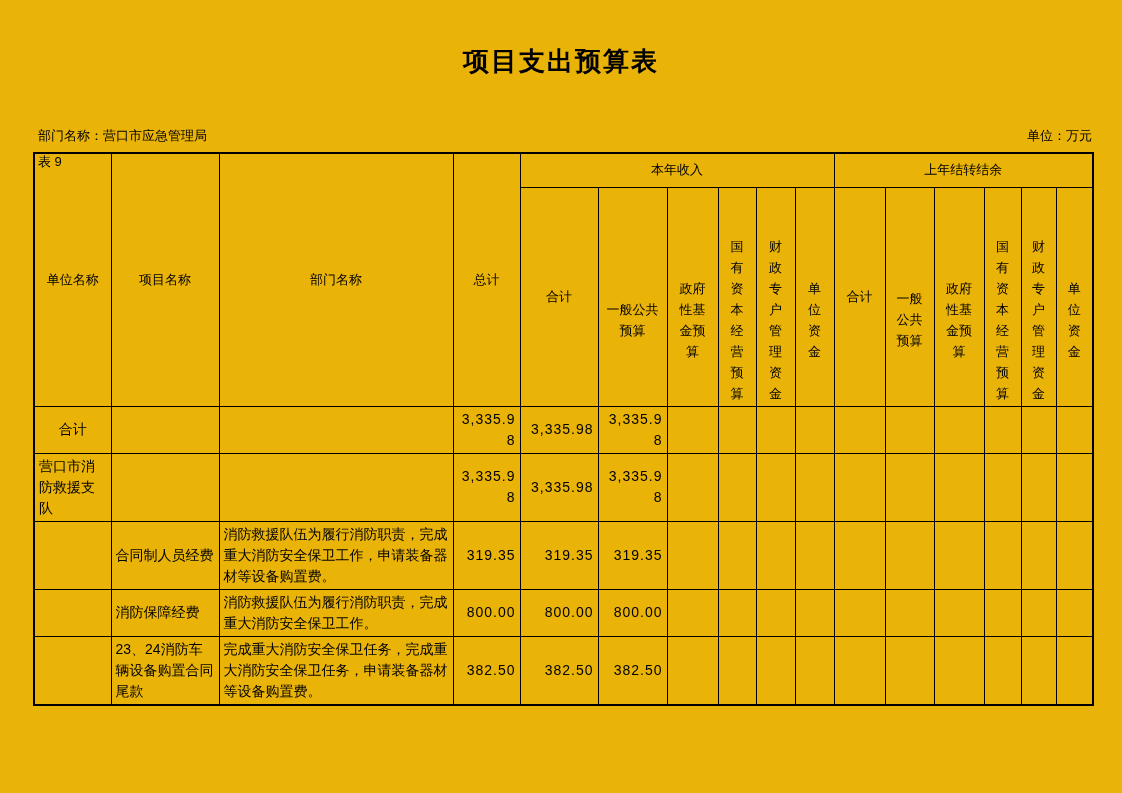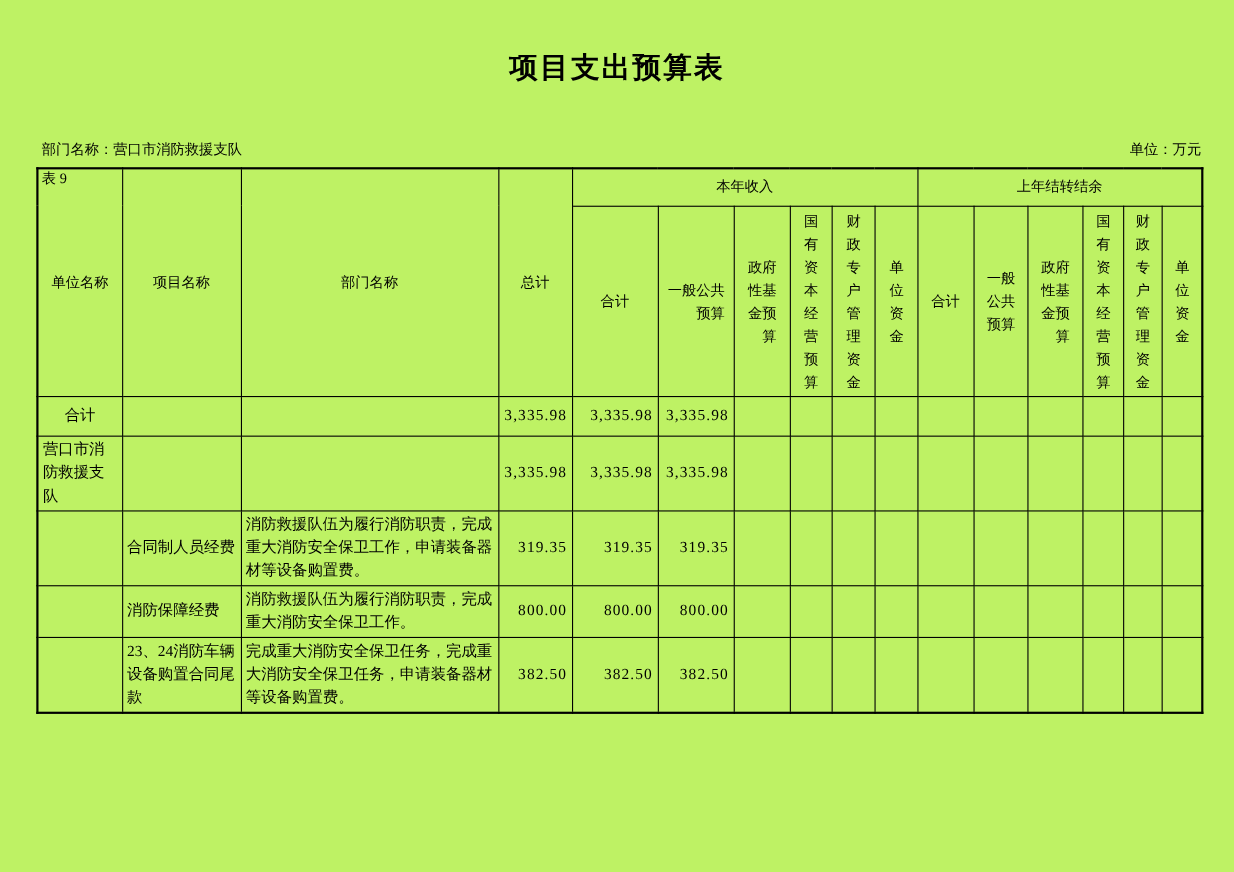--- a/index.html
+++ b/index.html
@@ -1,20 +1,20 @@
 <!DOCTYPE html>
 <html><head>
 <meta charset="utf-8">
 <style>
   html,body{margin:0;padding:0;background:#888;}
   .page{
     position:relative;
     width:1122px;height:793px;
-    background:#bef264;
-    font-family:Liberation Serif, serif;
+    background:#eab308;
+    font-family:Liberation Sans, sans-serif;
     color:#000;
     overflow:hidden;
   }
   .doc-title{
     position:absolute;top:44px;left:0;right:0;
     text-align:center;
     font-size:26px;font-weight:bold;
     letter-spacing:2px;
   }
   .meta{position:absolute;font-size:13px;}
@@ -40,39 +40,39 @@
   tr.hr1{height:34px;}
   tr.hr2{height:172px;}
   tr.r0{height:36px;}
   tr.r1{height:63px;padding-left:21px;}
   tr.r2{height:64px;}
   tr.r3{height:41px;}
   tr.r4{height:65px;}
   th.hdr{text-align:center;line-height:20px;margin-top:16px;}
   th.grp{text-align:center;}
   th.sub{text-align:center;line-height:21px;padding:2px 1px;}
-  .hw{display:inline-block;text-align:right;vertical-align:middle;}
+  .hw{display:inline-block;text-align:center;vertical-align:middle;margin-top:46px;}
   .w1{width:14px;}
   .w2{width:27px;}
   .w4{width:53px;}
   td{font-size:14px;line-height:21px;}
   td.cc{text-align:center;}
   td.lt{text-align:left;padding:2px 7px;}
   td.ct{text-align:left;padding:2px 4px;}
   td.num{text-align:right;padding-right:8px;letter-spacing:1px;font-size:14px;}
 </style>
 </head>
 <body>
 
 <div class="page">
 
   <div class="doc-title">项目支出预算表</div>
 
   <div class="meta meta-tableno">表 9</div>
-  <div class="meta meta-dept">部门名称：营口市消防救援支队</div>
+  <div class="meta meta-dept">部门名称：营口市应急管理局</div>
   <div class="meta meta-unit">单位：万元</div>
 
   <table class="budget">
     <colgroup>
       <col style="width:77px">
         <col style="width:108px">
         <col style="width:234px">
         <col style="width:67px">
       <col style="width:78px">
         <col style="width:69px">

